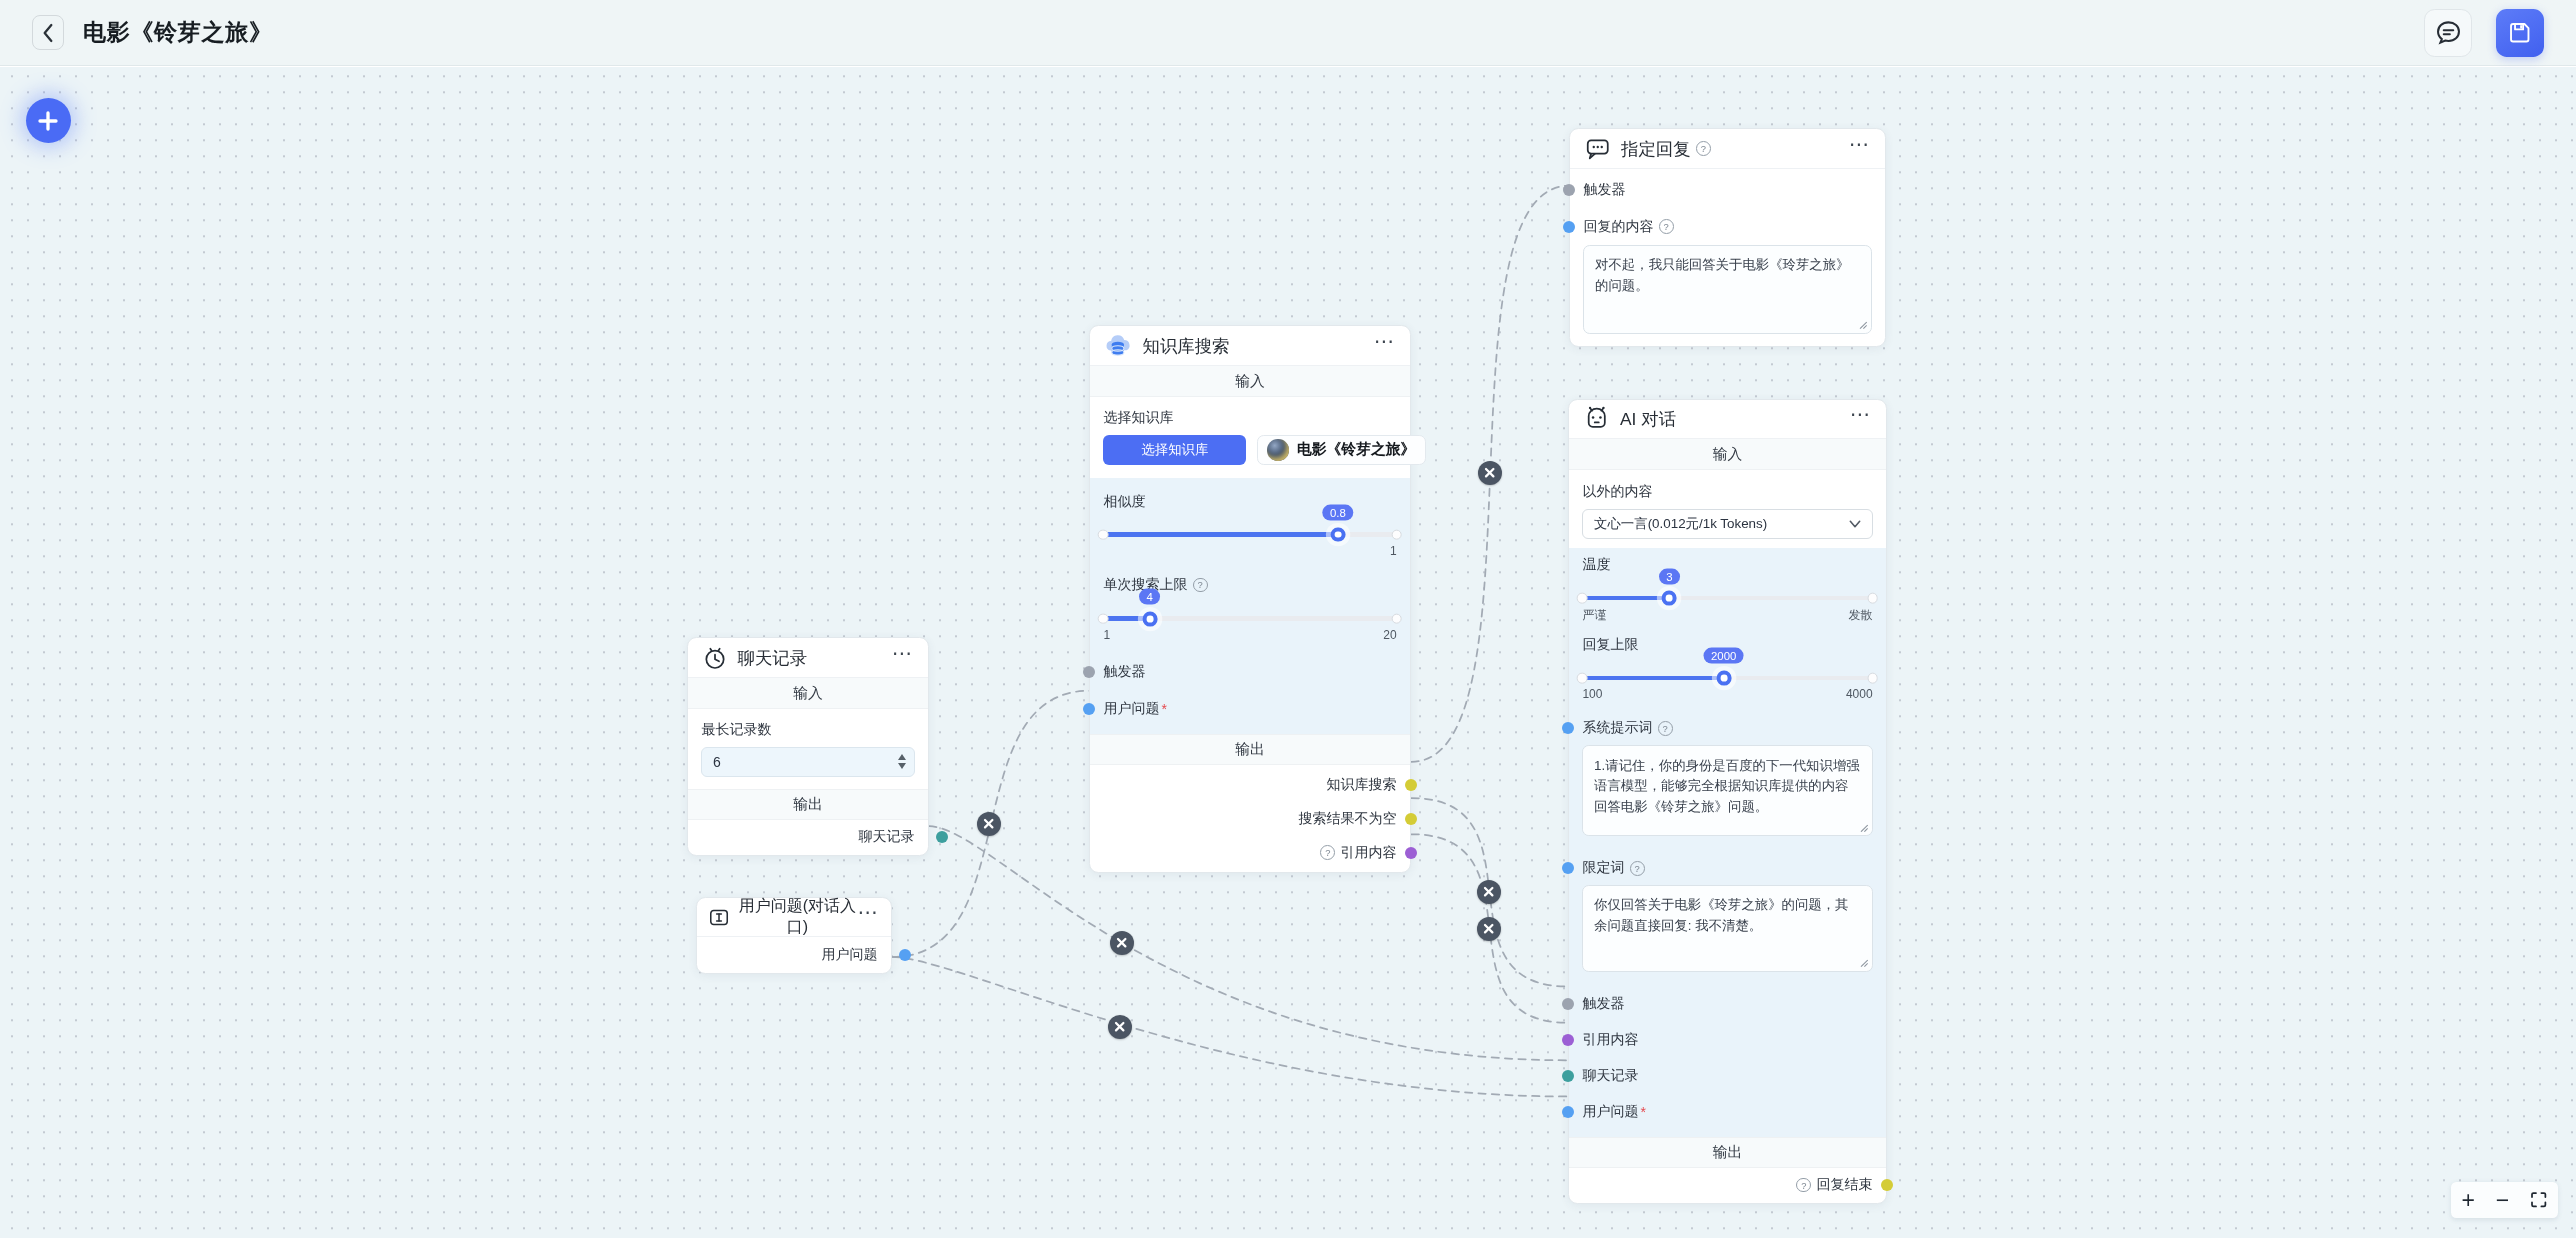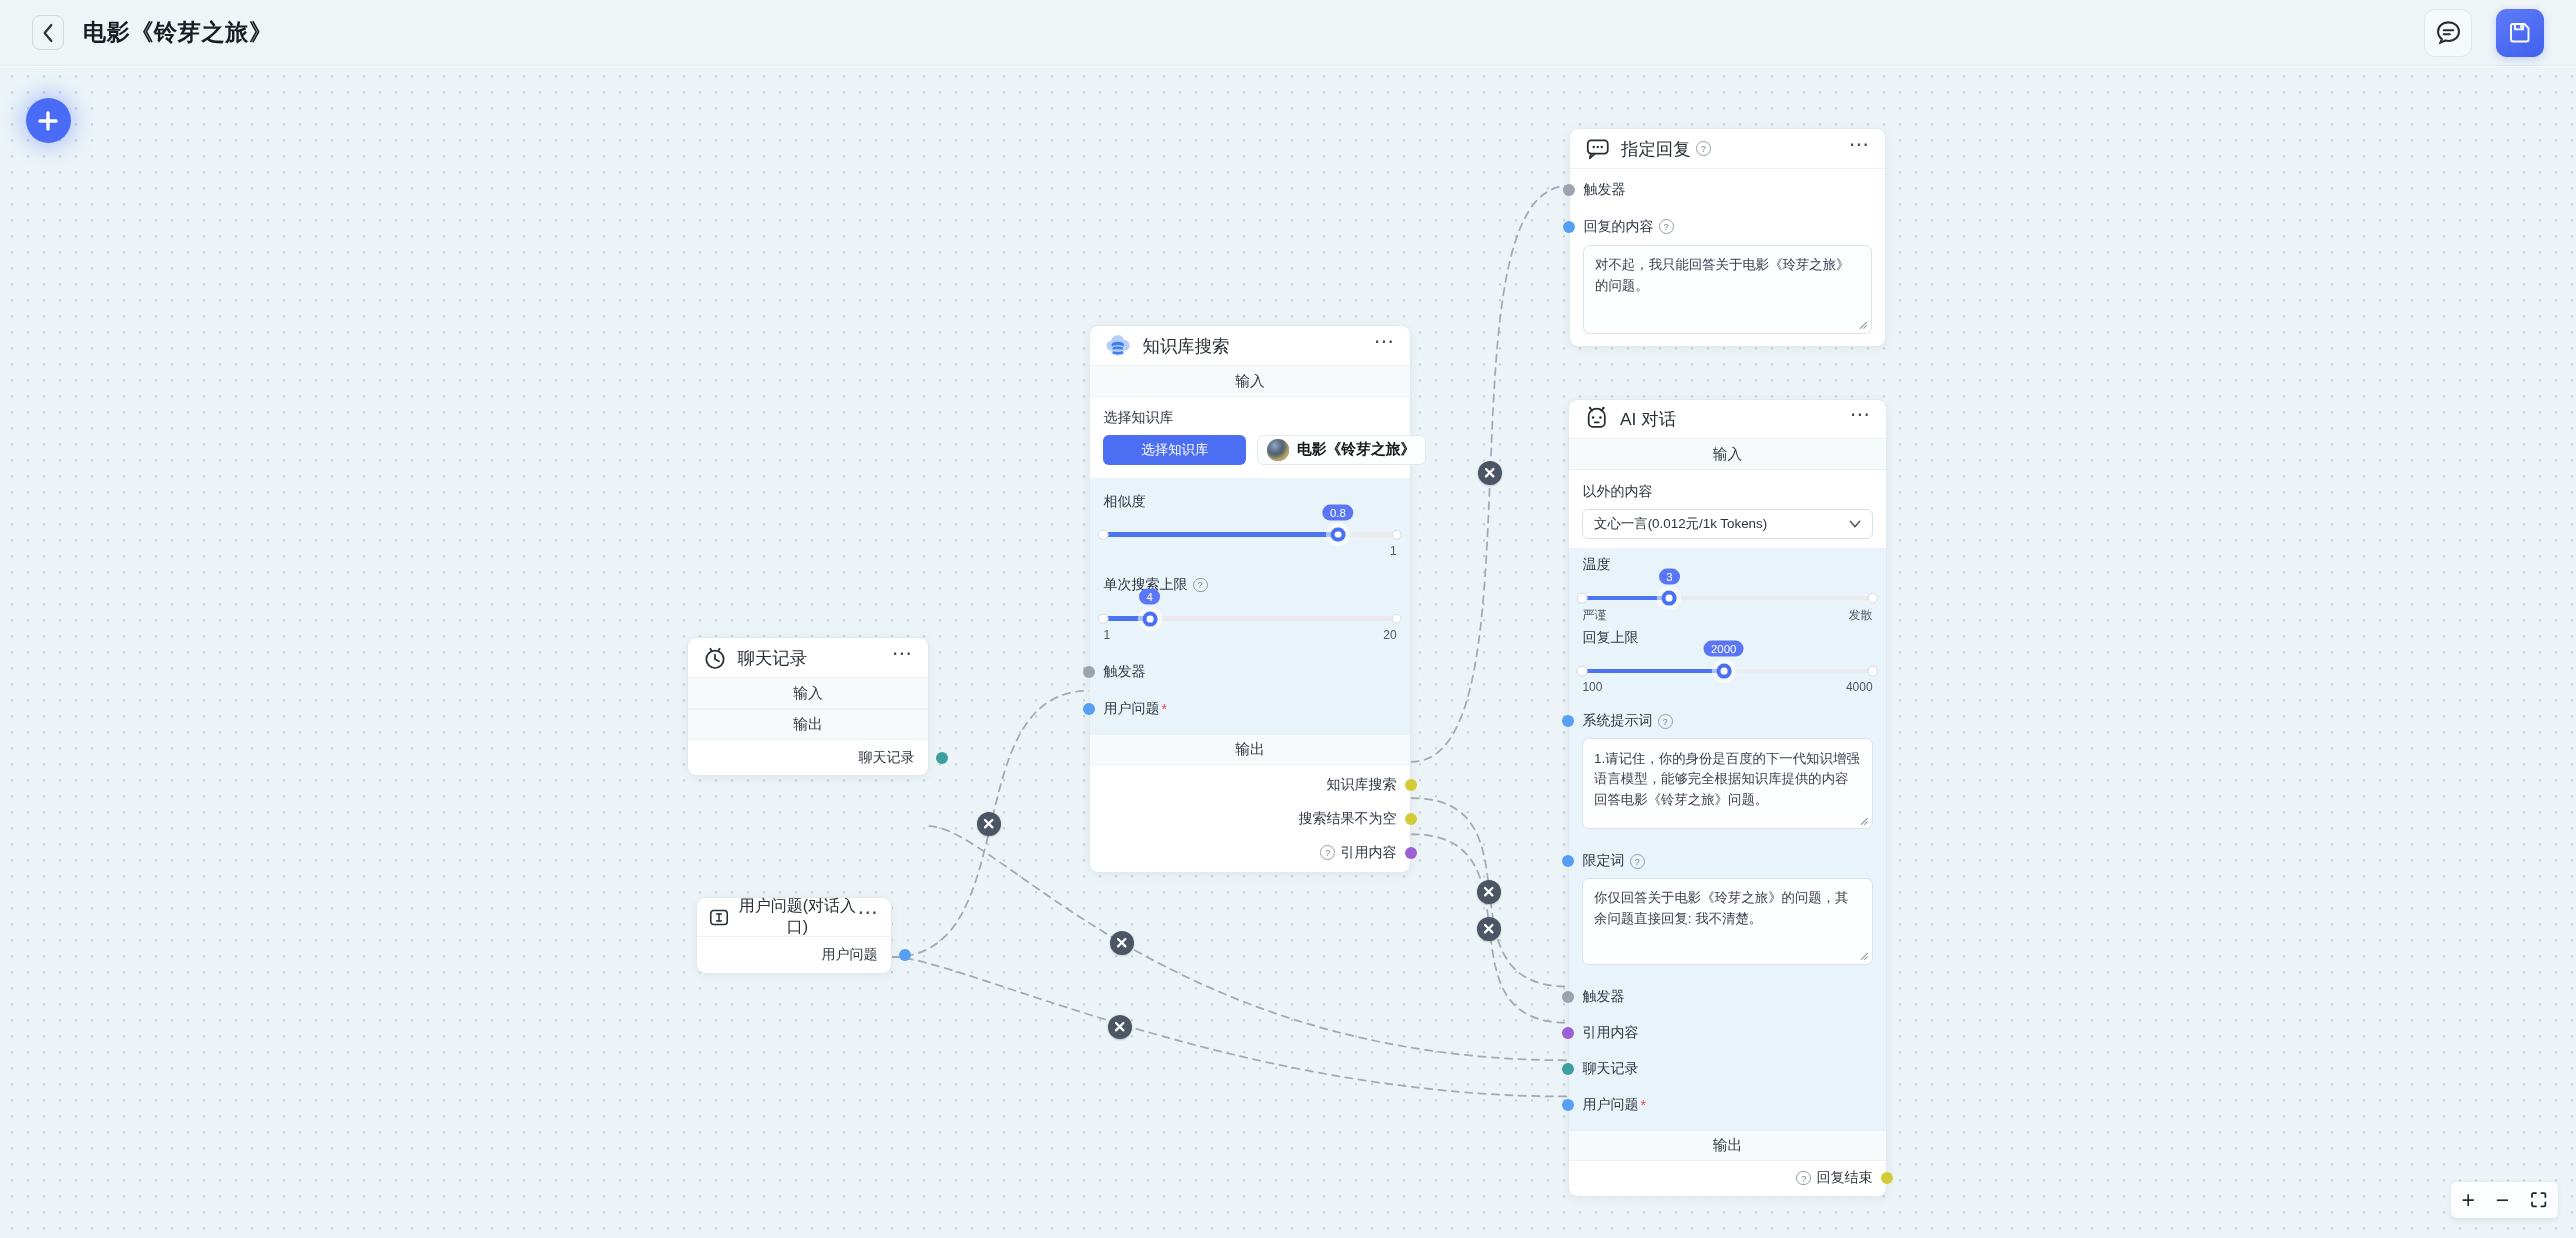--- a/index.html
+++ b/index.html
@@ -201,20 +201,30 @@
       <svg width="24" height="24" viewBox="0 0 36 36">
         <circle cx="18" cy="20" r="13" fill="none" stroke="#262d35" stroke-width="2.6"></circle>
         <polyline points="18,13 18,20 24,23" fill="none" stroke="#262d35" stroke-width="2.6" stroke-linecap="round" stroke-linejoin="round"></polyline>
         <line x1="11" y1="4" x2="13" y2="7" stroke="#262d35" stroke-width="2.6" stroke-linecap="round"></line>
         <line x1="25" y1="4" x2="23" y2="7" stroke="#262d35" stroke-width="2.6" stroke-linecap="round"></line>
       </svg>
       <span class="node-title">聊天记录</span>
       <span class="more">⋯</span>
     </div>
     <div class="bar">输入</div>
+    <div class="sec">
+      <div class="lbl">最长记录数</div>
+      <div class="numinput">
+        <span>6</span>
+        <span class="steppers">
+            <i class="up"></i>
+            <i class="dn"></i>
+          </span>
+      </div>
+    </div>
     <div class="bar out-bar">输出</div>
     <div class="out-row">
       <span class="lbl">聊天记录</span>
       <span class="port teal pr"></span>
     </div>
   </div>
 
   <div class="node" style="left:696px; top:830px; width:196px;">
     <div class="node-header" style="height:39px; padding:0 12px;text-align:center;">
       <svg width="23" height="23" viewBox="0 0 34 34">
@@ -391,21 +401,21 @@
           <div class="thumb" style="left:30%">
             <div class="badge">3</div>
           </div>
         </div>
         <div class="scale">
           <span>严谨</span>
           <span>发散</span>
         </div>
       </div>
 
-      <div class="lbl" style="margin-top:5px;">回复上限</div>
+      <div class="lbl" style="margin-top:12px;">回复上限</div>
       <div class="slider">
         <div class="rail">
           <div class="fill" style="width:48.7%"></div>
           <span class="ring" style="left:0%"></span>
           <span class="ring" style="left:100%"></span>
           <div class="thumb" style="left:48.7%">
             <div class="badge">2000</div>
           </div>
         </div>
         <div class="scale">

